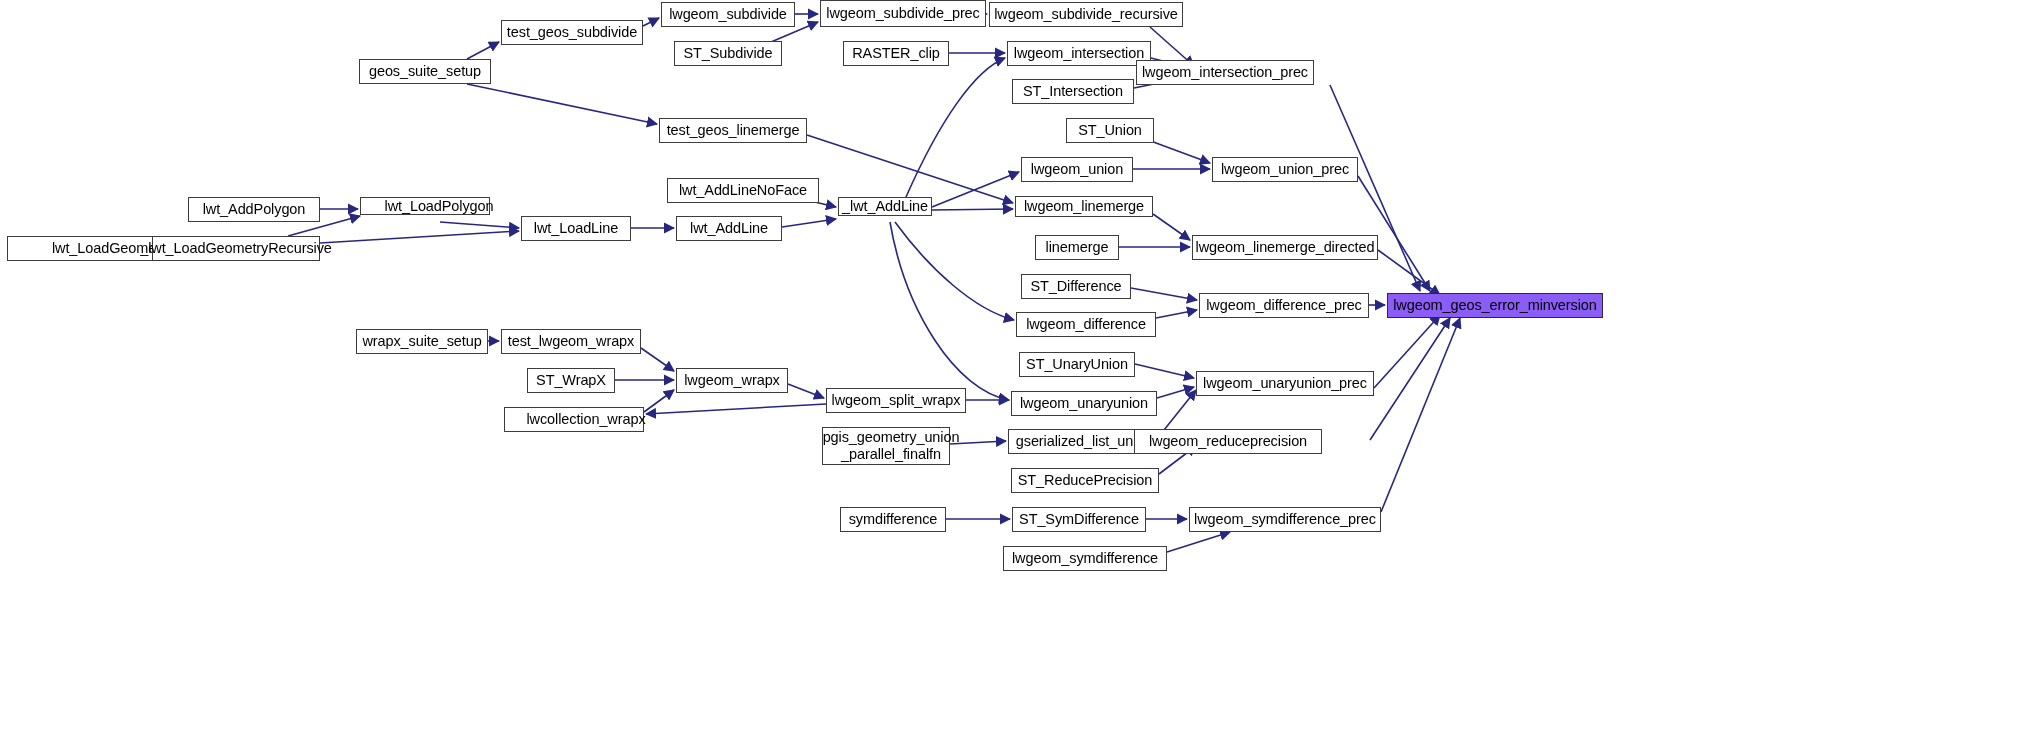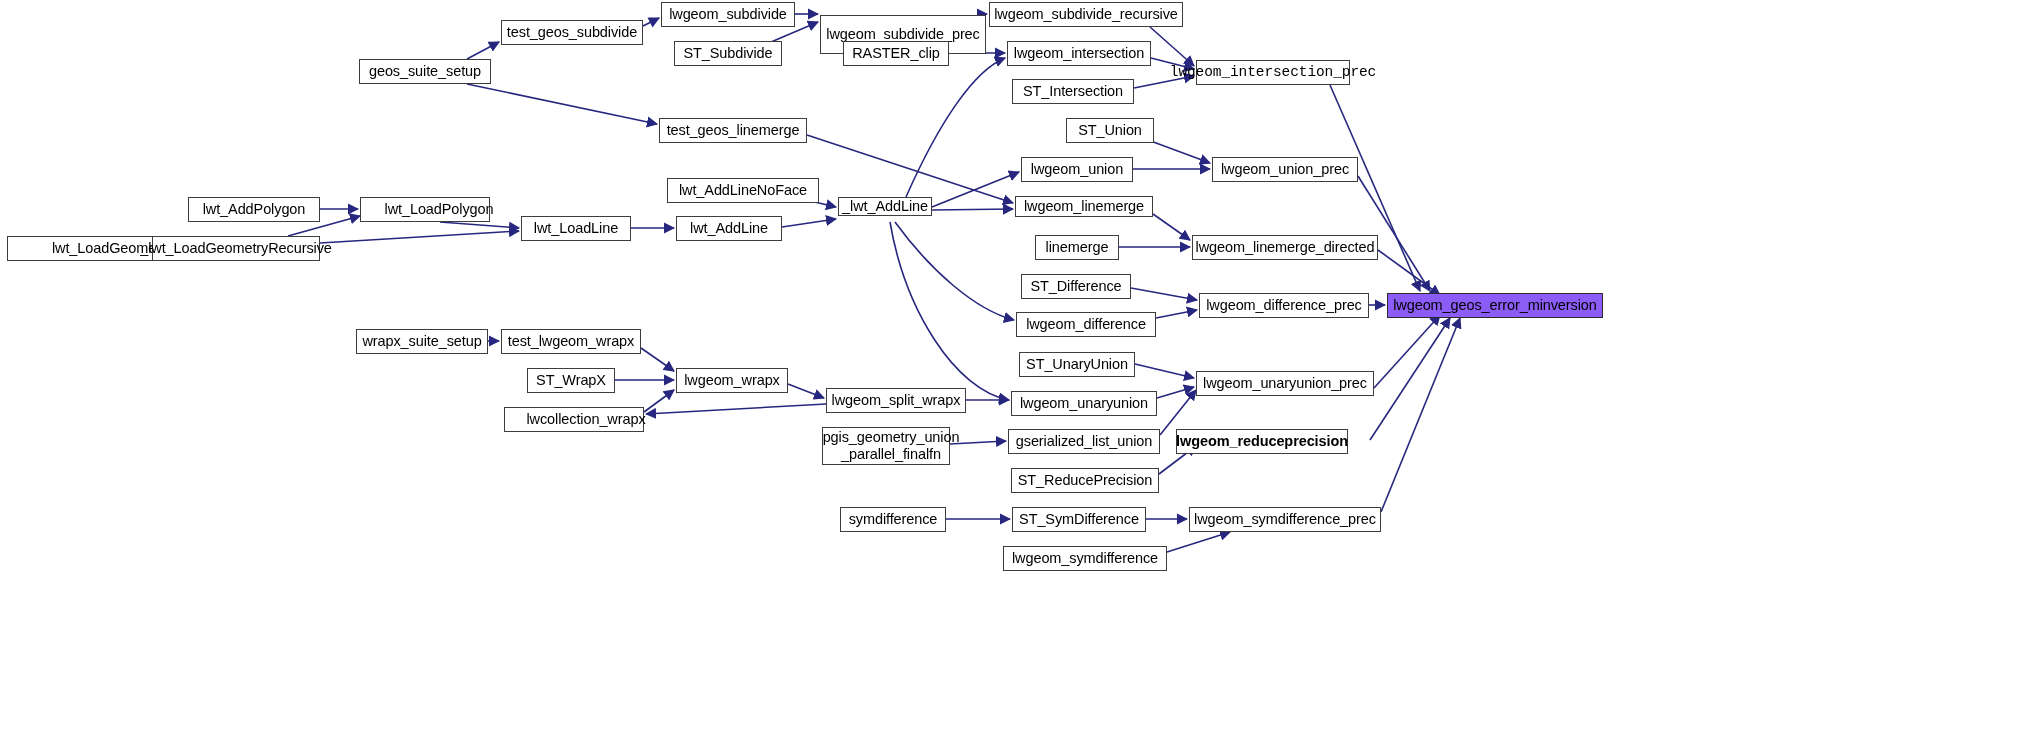--- a/index.html
+++ b/index.html
@@ -110,36 +110,36 @@
         <path d="M946,519 L1010,519" marker-end="url(#arrow)" stroke="#27277f"></path>
         <path d="M1146,519 L1187,519" marker-end="url(#arrow)" stroke="#27277f"></path>
         <path d="M1167,552 L1230,532" marker-end="url(#arrow)" stroke="#27277f"></path>
       </g>
   </svg>
 
   <div id="nodes-group">
       <div class="node" style="left: 7px; top: 236px; width: 210px; height: 25px;">lwt_LoadGeometry</div>
       <div class="node" style="left: 152px; top: 236px; width: 168px; height: 25px;">_lwt_LoadGeometryRecursive</div>
       <div class="node" style="left: 188px; top: 197px; width: 132px; height: 25px;">lwt_AddPolygon</div>
-      <div class="node" style="left: 360px; top: 197px; width: 130px; height: 25px; padding-left: 28px;">lwt_LoadPolygon</div>
+      <div class="node" style="left: 360px; top: 197px; width: 130px; height: 18px; padding-left: 28px;">lwt_LoadPolygon</div>
       <div class="node" style="left: 521px; top: 216px; width: 110px; height: 25px;">lwt_LoadLine</div>
       <div class="node" style="left: 676px; top: 216px; width: 106px; height: 25px;">lwt_AddLine</div>
       <div class="node" style="left: 667px; top: 178px; width: 152px; height: 25px;">lwt_AddLineNoFace</div>
       <div class="node" style="left: 838px; top: 197px; width: 94px; height: 19px;">_lwt_AddLine</div>
       <div class="node" style="left: 359px; top: 59px; width: 132px; height: 25px;">geos_suite_setup</div>
       <div class="node" style="left: 501px; top: 20px; width: 142px; height: 25px;">test_geos_subdivide</div>
       <div class="node" style="left: 659px; top: 118px; width: 148px; height: 25px;">test_geos_linemerge</div>
       <div class="node" style="left: 661px; top: 2px; width: 134px; height: 25px;">lwgeom_subdivide</div>
       <div class="node" style="left: 674px; top: 41px; width: 108px; height: 25px;">ST_Subdivide</div>
-      <div class="node" style="left: 820px; top: 15px; width: 166px; height: 39px; text-align: center;">lwgeom_subdivide_prec</div>
+      <div class="node" style="left: 820px; top: 0; width: 166px; height: 27px; text-align: center;">lwgeom_subdivide_prec</div>
       <div class="node" style="left: 843px; top: 41px; width: 106px; height: 25px;">RASTER_clip</div>
       <div class="node" style="left: 989px; top: 2px; width: 194px; height: 25px;">lwgeom_subdivide_recursive</div>
       <div class="node" style="left: 1007px; top: 41px; width: 144px; height: 25px;">lwgeom_intersection</div>
       <div class="node" style="left: 1012px; top: 79px; width: 122px; height: 25px;">ST_Intersection</div>
-      <div class="node" style="left: 1196px; top: 60px; width: 154px; height: 25px; font-family: Liberation Mono, monospace;">lwgeom_intersection_prec</div>
+      <div class="node" style="left: 1136px; top: 60px; width: 178px; height: 25px;">lwgeom_intersection_prec</div>
       <div class="node" style="left: 1033px; top: 118px; width: 88px; height: 25px; margin-left: 33px;">ST_Union</div>
       <div class="node" style="left: 1021px; top: 157px; width: 112px; height: 25px;">lwgeom_union</div>
       <div class="node" style="left: 1212px; top: 157px; width: 146px; height: 25px;">lwgeom_union_prec</div>
       <div class="node" style="left: 1015px; top: 196px; width: 138px; height: 21px;">lwgeom_linemerge</div>
       <div class="node" style="left: 1035px; top: 235px; width: 84px; height: 25px;">linemerge</div>
       <div class="node" style="left: 1192px; top: 235px; width: 186px; height: 25px;">lwgeom_linemerge_directed</div>
       <div class="node" style="left: 1021px; top: 274px; width: 110px; height: 25px;">ST_Difference</div>
       <div class="node" style="left: 1199px; top: 293px; width: 170px; height: 25px;">lwgeom_difference_prec</div>
       <div class="node" style="left: 1016px; top: 312px; width: 140px; height: 25px;">lwgeom_difference</div>
       <div class="node focus" style="left: 1387px; top: 293px; width: 216px; height: 25px;">lwgeom_geos_error_minversion</div>
@@ -148,21 +148,21 @@
       <div class="node" style="left: 527px; top: 368px; width: 88px; height: 25px;">ST_WrapX</div>
       <div class="node" style="left: 504px; top: 407px; width: 140px; height: 25px; padding-left: 24px;">lwcollection_wrapx</div>
       <div class="node" style="left: 676px; top: 368px; width: 112px; height: 25px;">lwgeom_wrapx</div>
       <div class="node" style="left: 826px; top: 388px; width: 140px; height: 25px;">lwgeom_split_wrapx</div>
       <div class="node" style="left: 1019px; top: 352px; width: 116px; height: 25px;">ST_UnaryUnion</div>
       <div class="node" style="left: 1011px; top: 391px; width: 146px; height: 25px;">lwgeom_unaryunion</div>
       <div class="node" style="left: 1196px; top: 371px; width: 178px; height: 25px;">lwgeom_unaryunion_prec</div>
       <div class="node" style="left: 822px; top: 427px; width: 128px; height: 38px; padding-left: 10px;">pgis_geometry_union
 _parallel_finalfn</div>
       <div class="node" style="left: 1008px; top: 429px; width: 152px; height: 25px;">gserialized_list_union</div>
-      <div class="node" style="left: 1176px; top: 429px; width: 172px; height: 25px; font-weight: bold;">lwgeom_reduceprecision</div>
+      <div class="node" style="left: 1134px; top: 429px; width: 188px; height: 25px;">lwgeom_reduceprecision</div>
       <div class="node" style="left: 1011px; top: 468px; width: 148px; height: 25px;">ST_ReducePrecision</div>
       <div class="node" style="left: 840px; top: 507px; width: 106px; height: 25px;">symdifference</div>
       <div class="node" style="left: 1012px; top: 507px; width: 134px; height: 25px;">ST_SymDifference</div>
       <div class="node" style="left: 1189px; top: 507px; width: 192px; height: 25px;">lwgeom_symdifference_prec</div>
       <div class="node" style="left: 1003px; top: 546px; width: 164px; height: 25px;">lwgeom_symdifference</div>
     </div>
 
 </div>
 
 </body></html>

